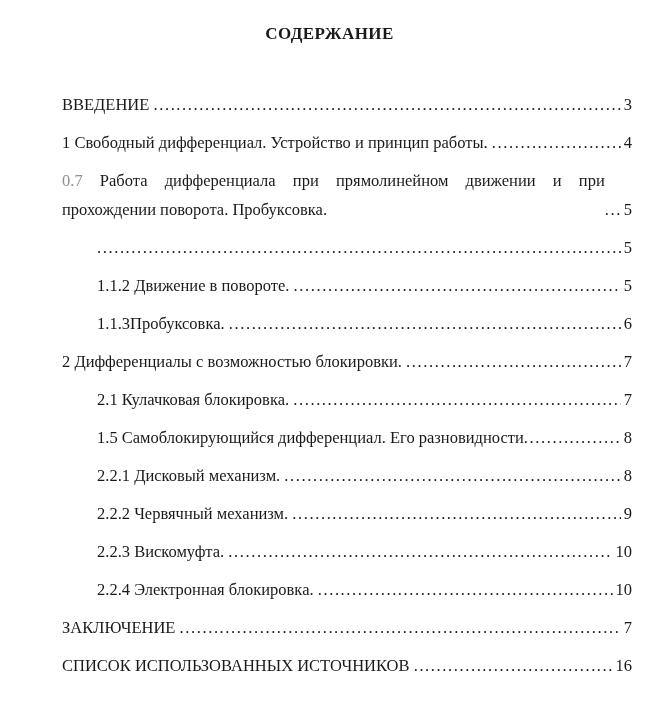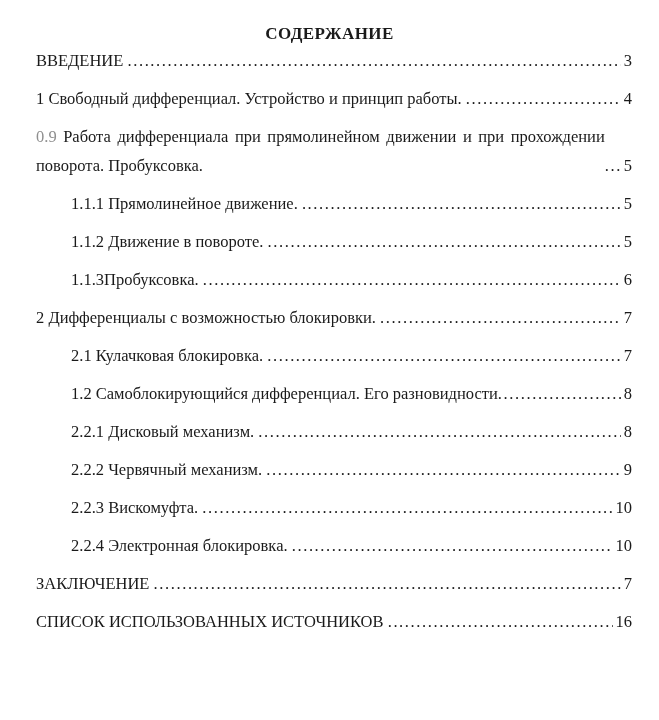--- a/index.html
+++ b/index.html
@@ -22,24 +22,25 @@
     padding-top: 22px;
   }
 
   .doc-title {
     width: 100%;
     text-align: center;
     font-weight: bold;
     font-size: 17px;
     line-height: 24px;
     letter-spacing: 0.4px;
+    margin-bottom: 44px;
   }
 
   .toc {
-    padding-left: 36px;
+    padding-left: 62px;
     padding-right: 27px;
   }
 
   .toc-entry {
     display: flex;
     align-items: flex-end;
     font-size: 16.5px;
     line-height: 29px;
     margin-bottom: 9px;
   }
@@ -84,26 +85,25 @@
         <span class="entry-text">ВВЕДЕНИЕ&nbsp;</span>
         <span class="dots"></span>
         <span class="page-num">3</span>
       </div>
       <div class="toc-entry">
         <span class="entry-text">1 Свободный дифференциал. Устройство и принцип работы.&nbsp;</span>
         <span class="dots"></span>
         <span class="page-num">4</span>
       </div>
       <div class="toc-entry">
-        <span class="entry-text"><span class="entry-num muted">0.9</span> Работа дифференциала при прямолинейном движении и при прохождении поворота. Пробуксовка.&nbsp;</span>
+        <span class="entry-text"><span class="entry-num muted">0.7</span> Работа дифференциала при прямолинейном движении и при прохождении поворота. Пробуксовка.&nbsp;</span>
         <span class="dots"></span>
         <span class="page-num">5</span>
       </div>
       <div class="toc-entry indented">
-        <span class="entry-text">1.1.1 Прямолинейное движение.&nbsp;</span>
         <span class="dots"></span>
         <span class="page-num">5</span>
       </div>
       <div class="toc-entry indented">
         <span class="entry-text">1.1.2 Движение в повороте.&nbsp;</span>
         <span class="dots"></span>
         <span class="page-num">5</span>
       </div>
       <div class="toc-entry indented">
         <span class="entry-text">1.1.3Пробуксовка.&nbsp;</span>
@@ -114,21 +114,21 @@
         <span class="entry-text">2 Дифференциалы с возможностью блокировки.&nbsp;</span>
         <span class="dots"></span>
         <span class="page-num">7</span>
       </div>
       <div class="toc-entry indented">
         <span class="entry-text">2.1 Кулачковая блокировка.&nbsp;</span>
         <span class="dots"></span>
         <span class="page-num">7</span>
       </div>
       <div class="toc-entry indented">
-        <span class="entry-text">1.2 Самоблокирующийся дифференциал. Его разновидности</span>
+        <span class="entry-text">1.5 Самоблокирующийся дифференциал. Его разновидности</span>
         <span class="dots"></span>
         <span class="page-num">8</span>
       </div>
       <div class="toc-entry indented">
         <span class="entry-text">2.2.1 Дисковый механизм.&nbsp;</span>
         <span class="dots"></span>
         <span class="page-num">8</span>
       </div>
       <div class="toc-entry indented">
         <span class="entry-text">2.2.2 Червячный механизм.&nbsp;</span>

